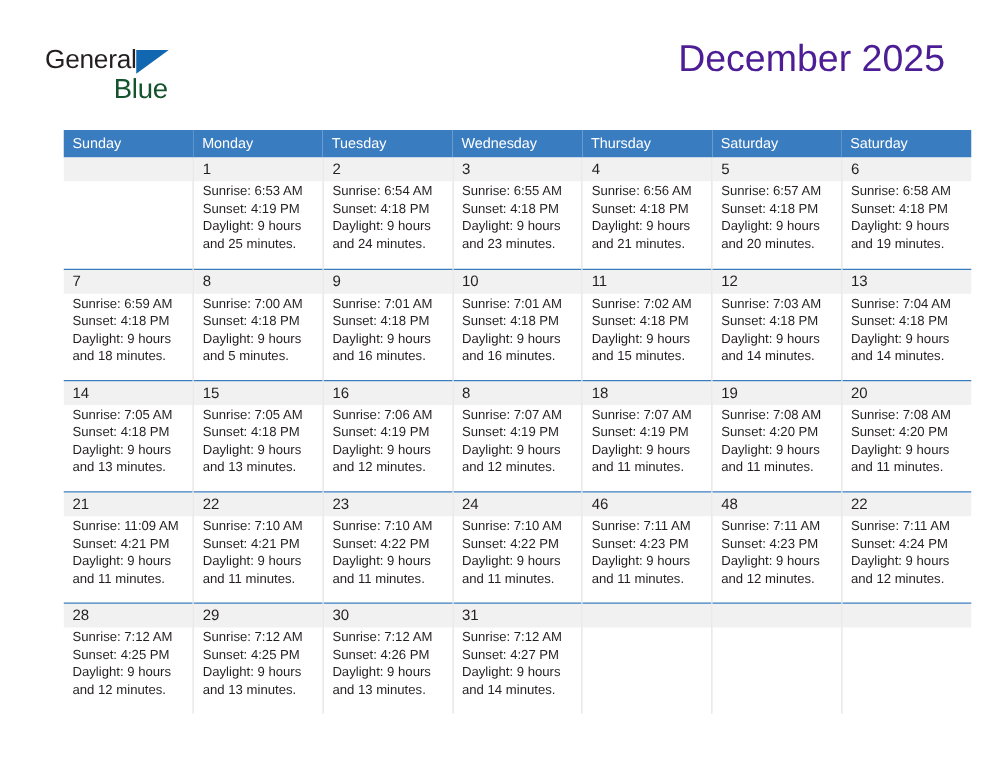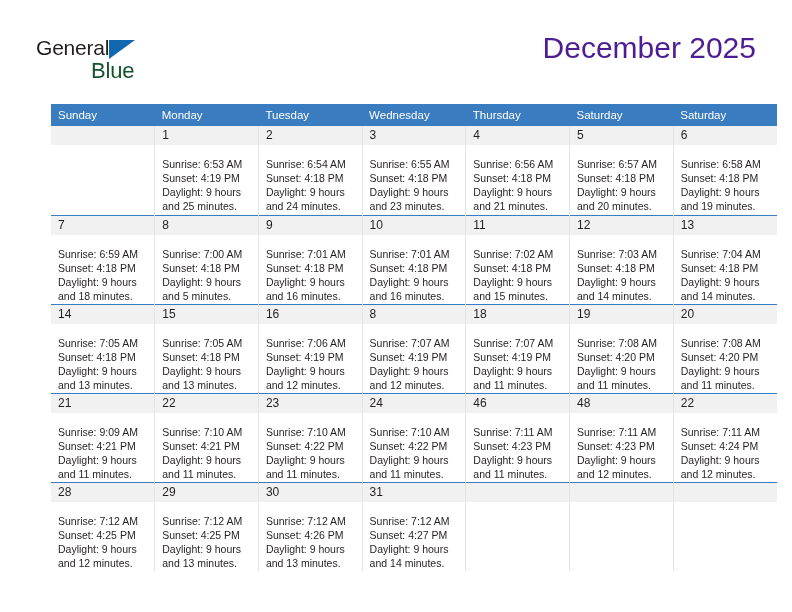--- a/index.html
+++ b/index.html
@@ -126,21 +126,21 @@
     background: #f1f1f1;
     font-size: 12px;
     color: #231f20;
     line-height: 17px;
     padding: 1px 0 1px 7px;
   }
   .daynum.empty {
     color: transparent;
   }
   .cell-lines {
-    padding: 12px 5px 0 7px;
+    padding: 1px 5px 0 7px;
   }
   .cell-lines div {
     font-size: 10.5px;
     line-height: 14px;
     color: #231f20;
     white-space: nowrap;
   }
 </style>
 </head>
 <body>
@@ -404,21 +404,21 @@
                 <div>and 11 minutes.</div>
               </div>
             </div>
           </td>
         </tr>
         <tr>
           <td>
             <div class="cell-inner">
               <div class="daynum">21</div>
               <div class="cell-lines">
-                <div>Sunrise: 9:09 AM</div>
+                <div>Sunrise: 11:09 AM</div>
                 <div>Sunset: 4:21 PM</div>
                 <div>Daylight: 9 hours</div>
                 <div>and 11 minutes.</div>
               </div>
             </div>
           </td>
           <td>
             <div class="cell-inner">
               <div class="daynum">22</div>
               <div class="cell-lines">

